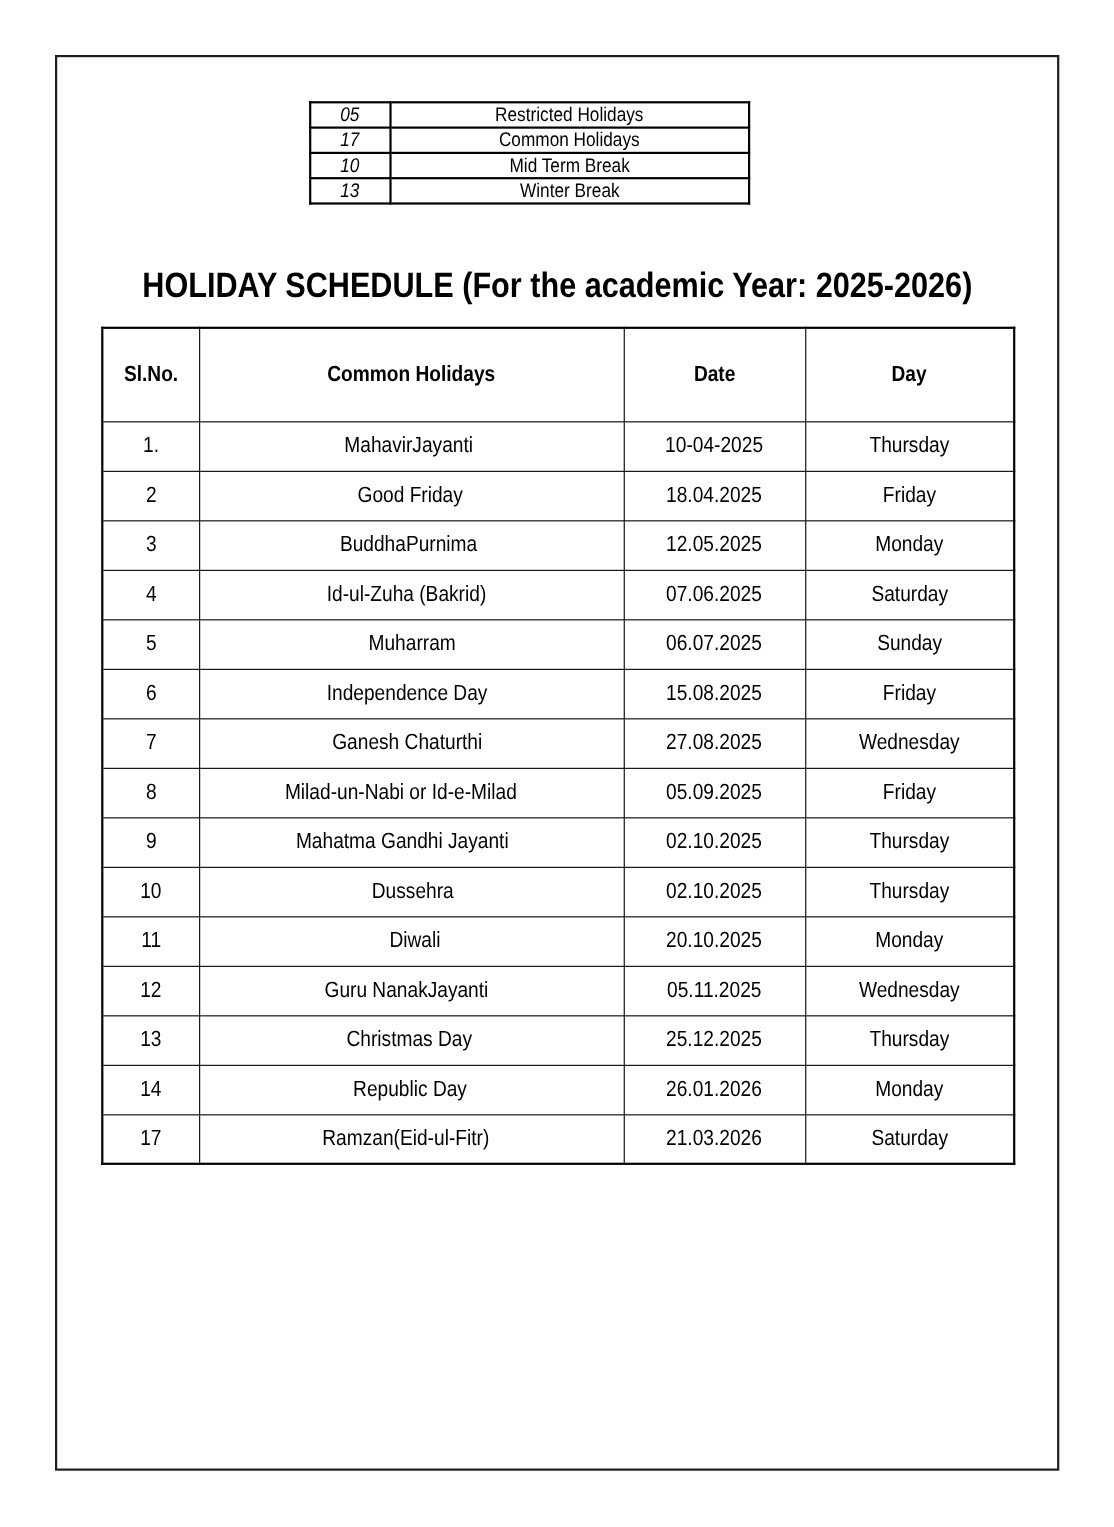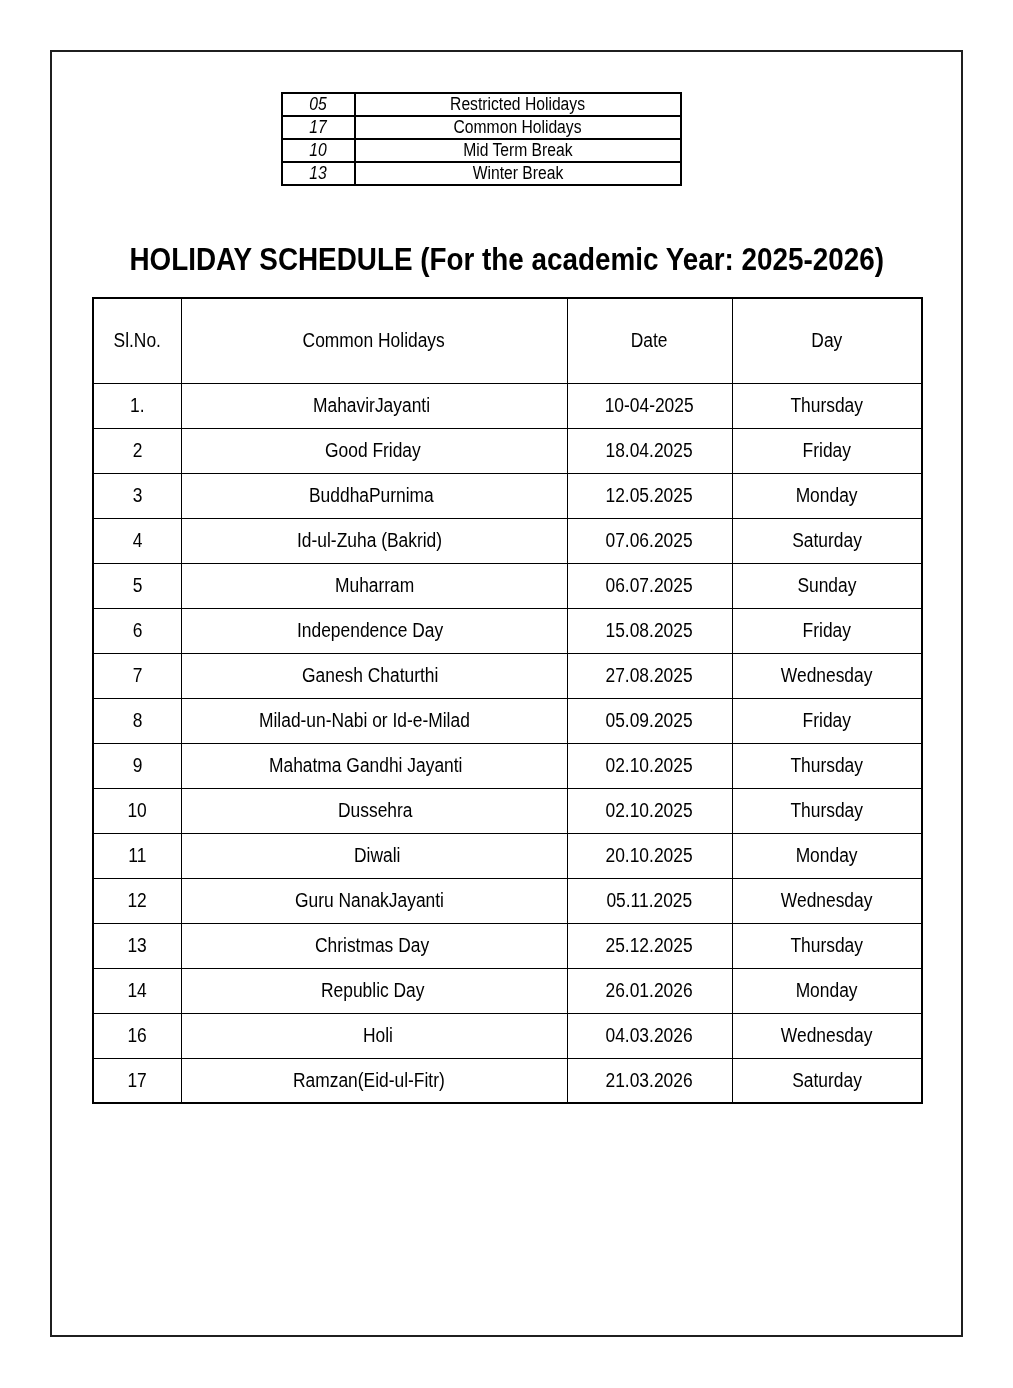--- a/index.html
+++ b/index.html
@@ -66,21 +66,21 @@
   }
   table.main th, table.main td {
     border: 1px solid #000000;
     padding: 0;
     text-align: center;
     vertical-align: middle;
     font-size: 20px;
   }
   table.main thead tr { height: 85px; }
   table.main tbody tr { height: 45px; }
-  table.main th { font-weight: normal; }
+  table.main th { font-weight: bold; }
   table.main col.c-slno { width: 88px; }
   table.main col.c-holiday { width: 386px; }
   table.main col.c-date { width: 165px; }
   table.main col.c-day { width: 190px; }
   table.main td.holiday { text-align: center; padding-left: 13px; }
 </style>
 </head>
 <body>
 
 <div class="frame">
@@ -230,26 +230,20 @@
   </tr>
 
   <tr>
     <td class="slno"><span class="cnd">14</span></td>
     <td class="holiday"><span class="cnd">Republic Day</span></td>
     <td class="date"><span class="cnd">26.01.2026</span></td>
     <td class="day"><span class="cnd">Monday</span></td>
   </tr>
 
 
-  <tr>
-    <td class="slno"><span class="cnd">16</span></td>
-    <td class="holiday"><span class="cnd">Holi</span></td>
-    <td class="date"><span class="cnd">04.03.2026</span></td>
-    <td class="day"><span class="cnd">Wednesday</span></td>
-  </tr>
 
   <tr>
     <td class="slno"><span class="cnd">17</span></td>
     <td class="holiday"><span class="cnd">Ramzan(Eid-ul-Fitr)</span></td>
     <td class="date"><span class="cnd">21.03.2026</span></td>
     <td class="day"><span class="cnd">Saturday</span></td>
   </tr>
 </tbody>
   </table>
 

